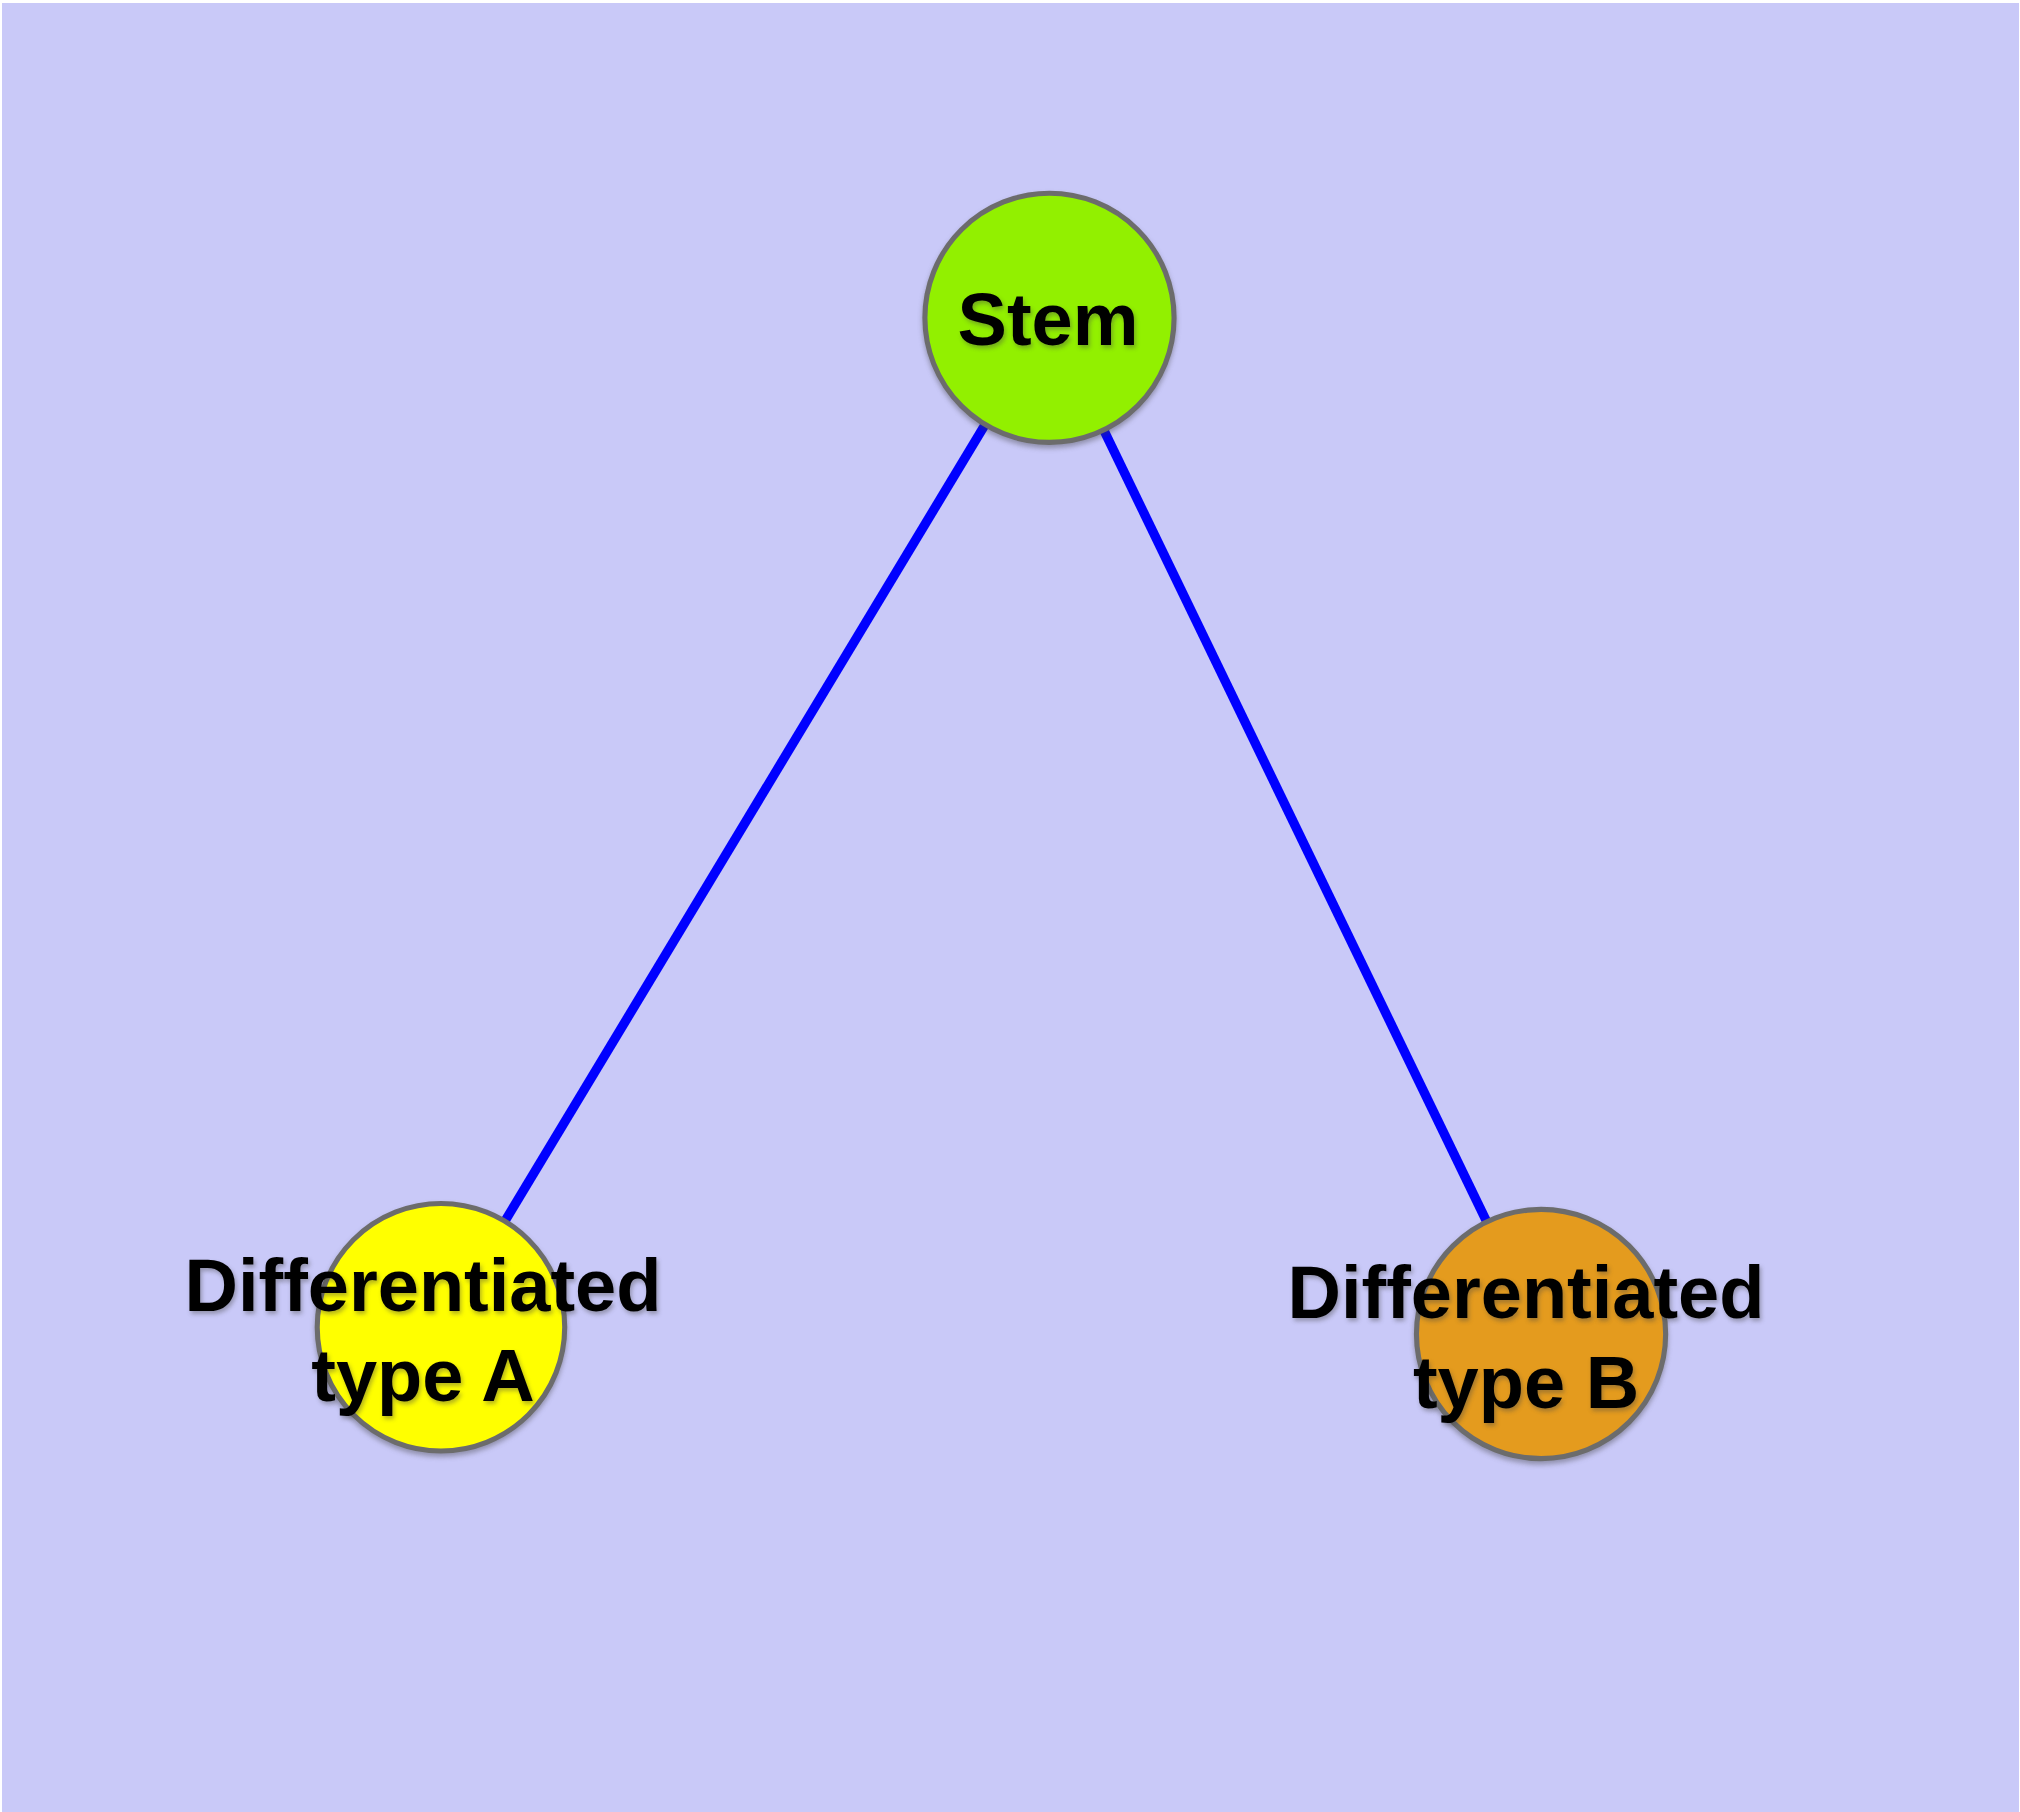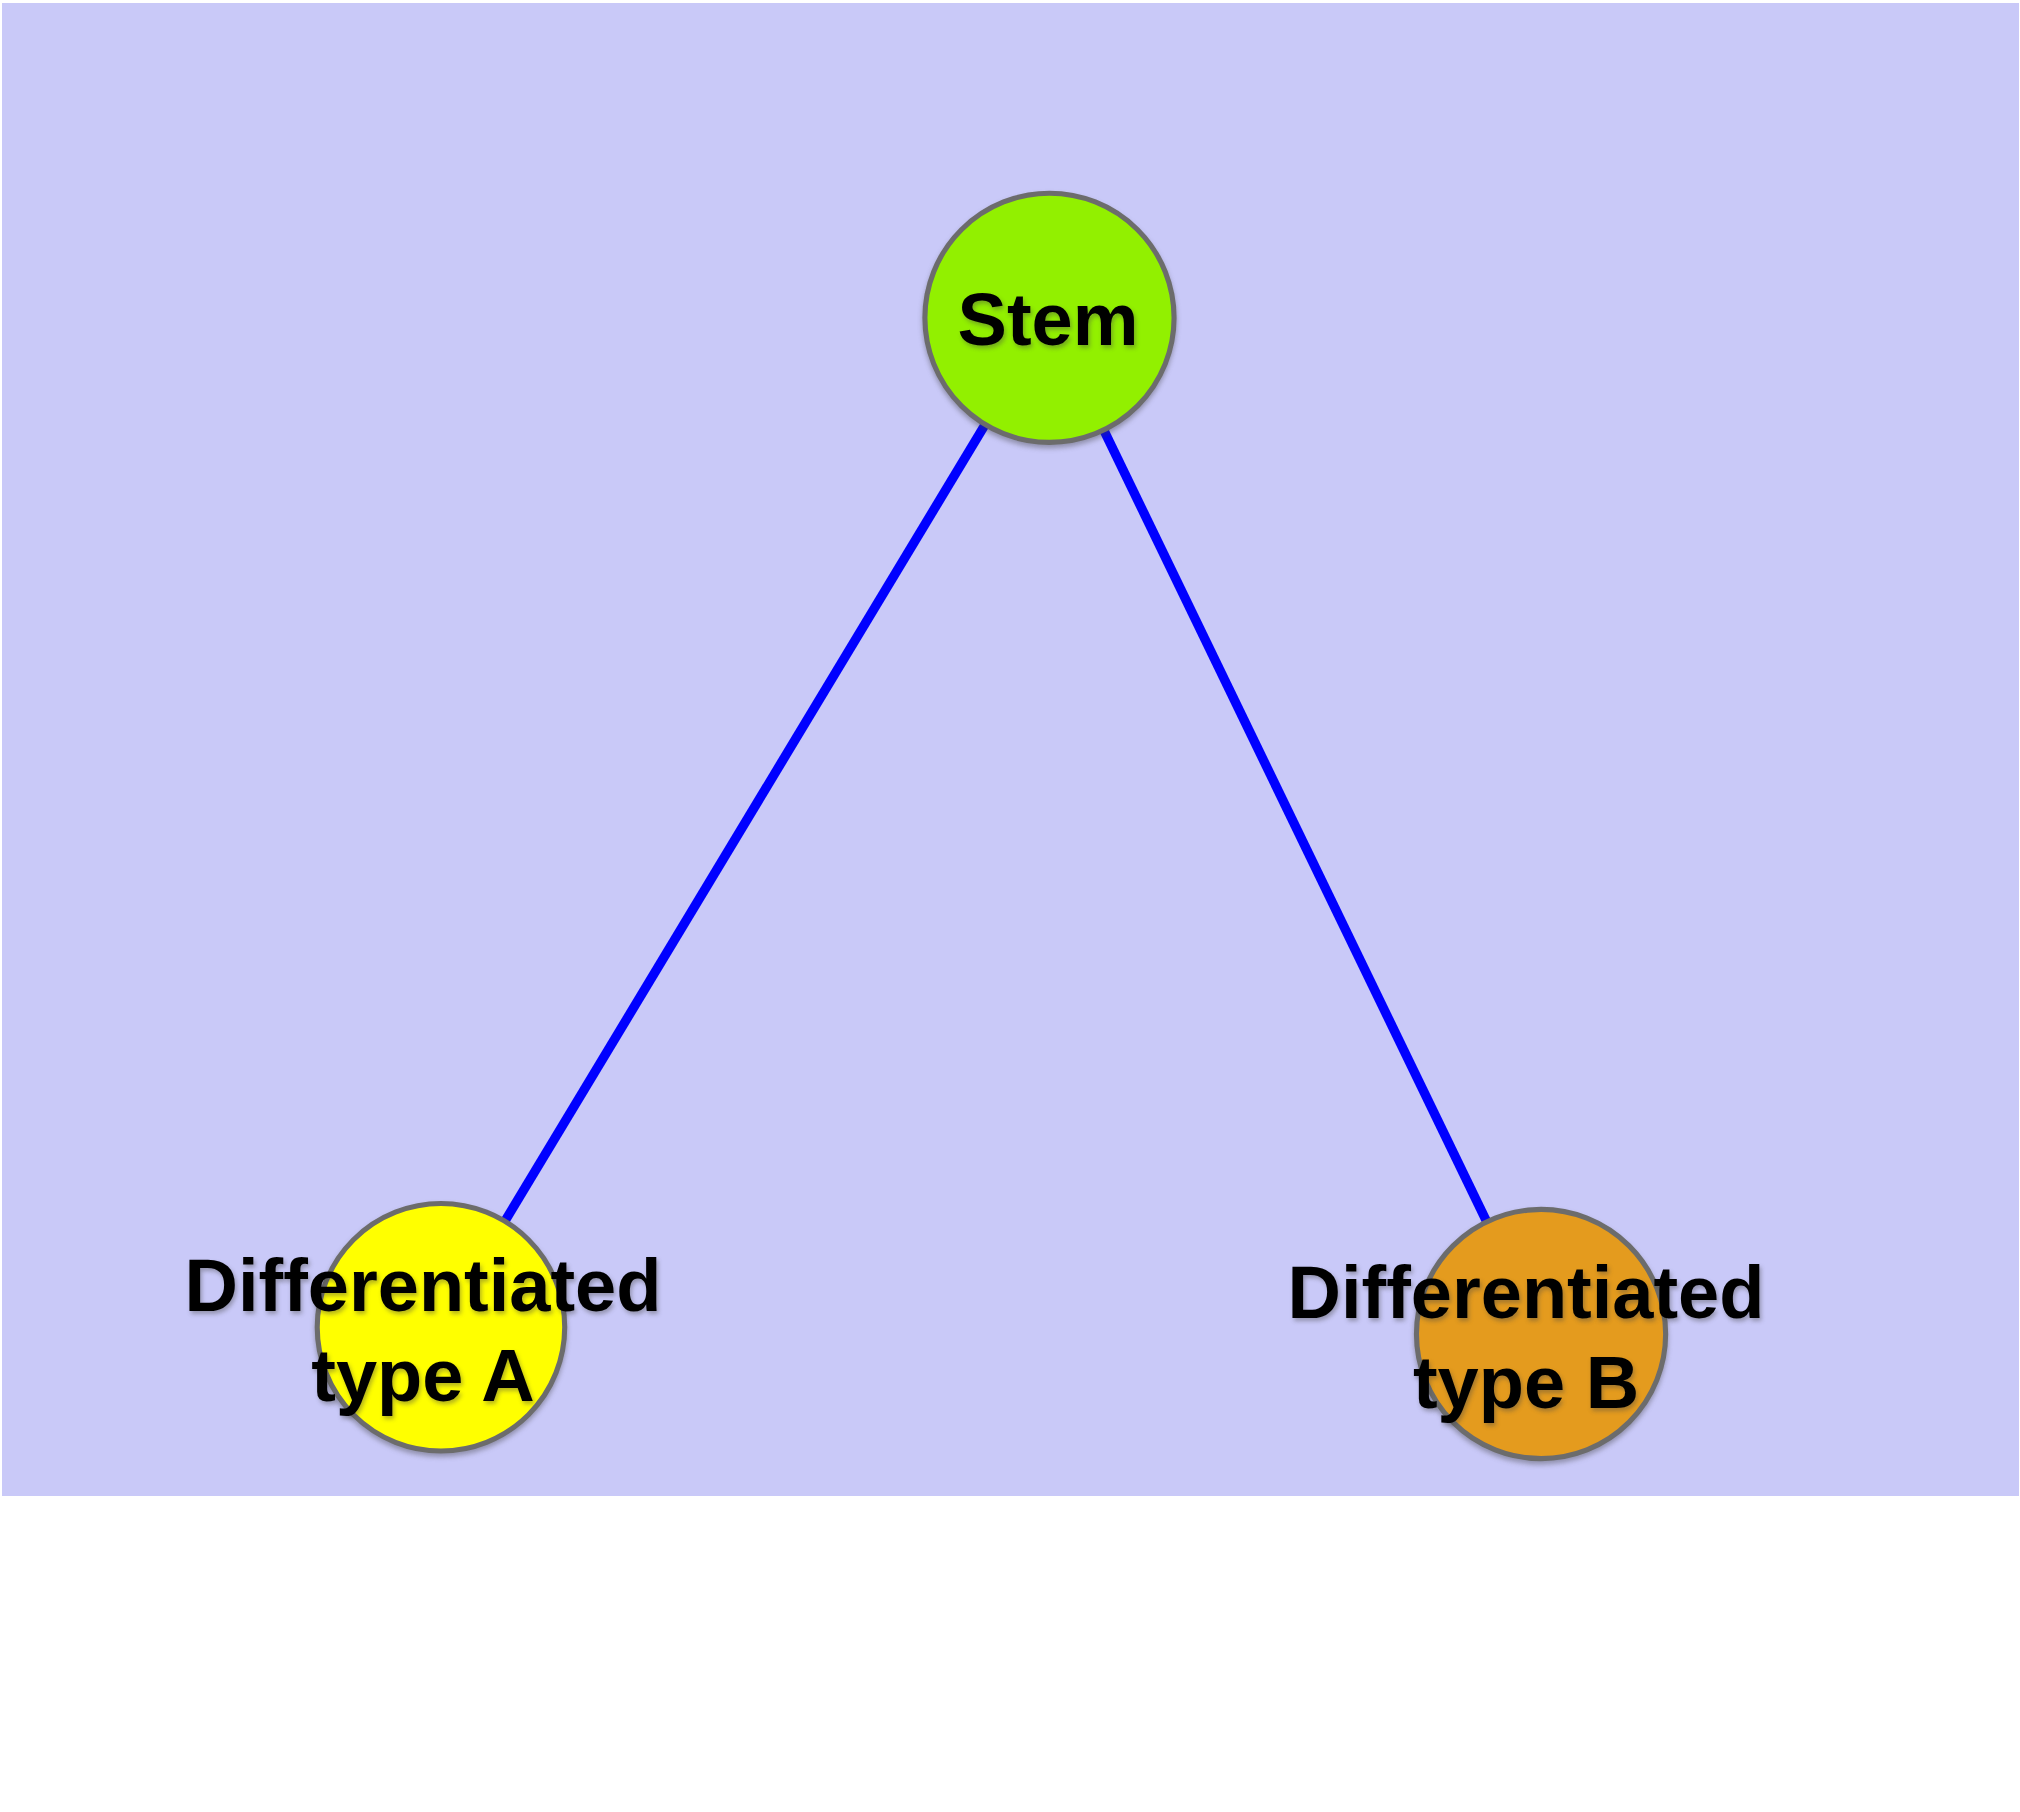--- a/index.html
+++ b/index.html
@@ -4,21 +4,21 @@
 <style>
   html,body{margin:0;padding:0;}
   body{
     width:2021px;height:1812px;
     background:#FFFFFF;
     overflow:hidden;
     font-family:"Liberation Sans","DejaVu Sans",sans-serif;
   }
   .canvas{
     position:relative;
-    width:2021px;height:1496px;
+    width:2021px;height:1812px;
   }
   .plot-bg{
     position:absolute;
     top:3.4px;left:1.7px;right:1.7px;bottom:0;
   }
   svg.graph{
     position:absolute;
     top:0;left:0;
     width:2021px;height:1812px;
   }

